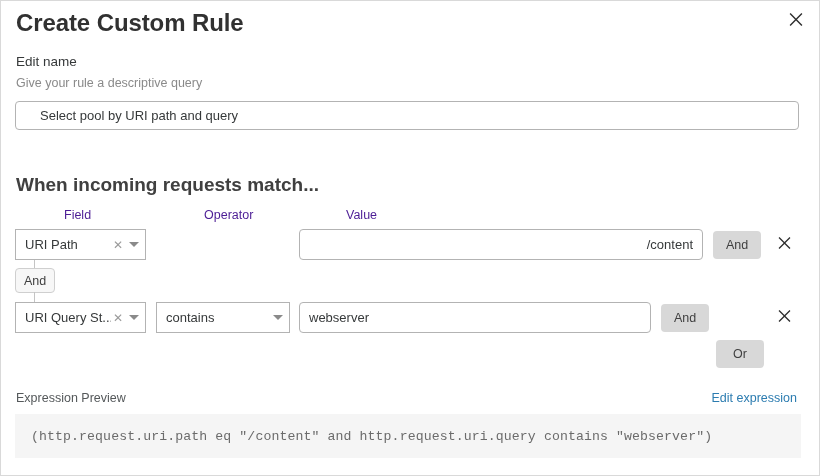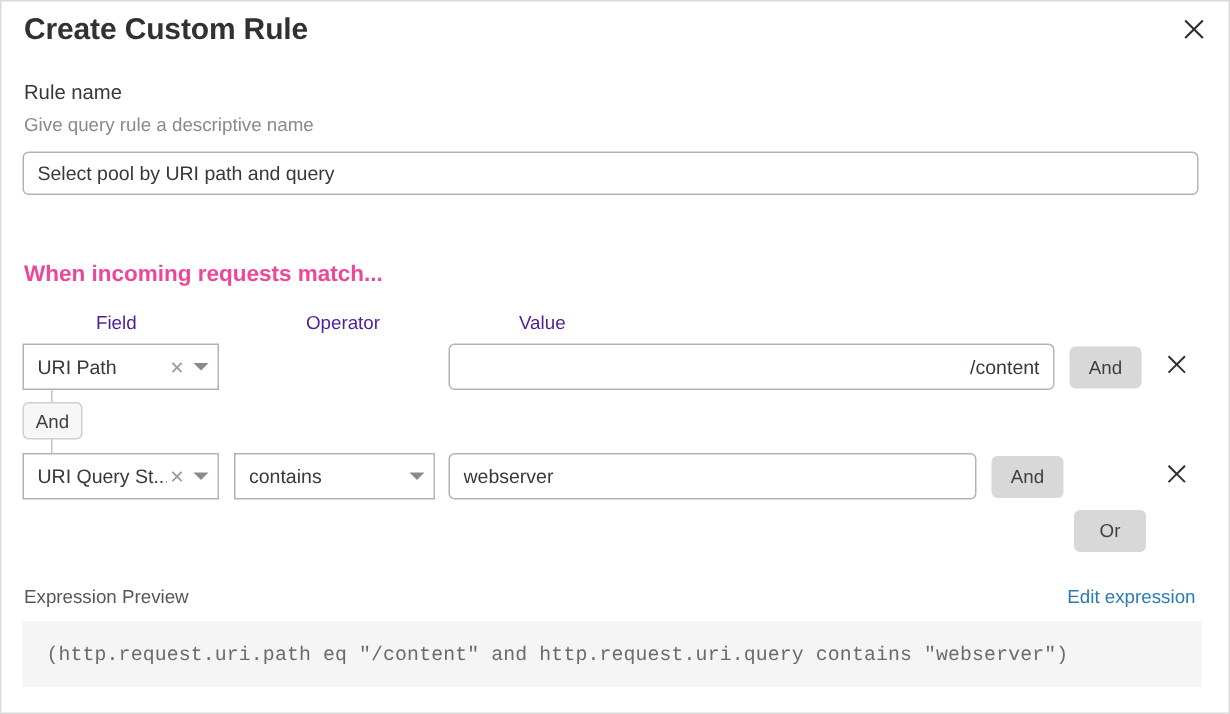--- a/index.html
+++ b/index.html
@@ -21,21 +21,21 @@
     background: #ffffff;
     border: 1px solid #d9d9d9;
     overflow: hidden;
   }
 
   
   .dlg-title {
     position: absolute;
     left: 15px;
     top: 8px;
-    font-size: 20px;
+    font-size: 24px;
     font-weight: bold;
     color: #313131;
     letter-spacing: -0.1px;
   }
   .close-btn {
     position: absolute;
     right: 10px;
     top: 5px;
     width: 26px;
     height: 26px;
@@ -65,33 +65,33 @@
     left: 14px;
     top: 100px;
     width: 784px;
     height: 29px;
     border: 1px solid #b3b3b3;
     border-radius: 4px;
     background: #ffffff;
     font-family: "Liberation Sans", sans-serif;
     font-size: 13px;
     color: #36393a;
-    padding: 0 9px;
+    padding: 0 24px;
     outline: none;
   }
   .rule-name-input::placeholder { color: #9b9b9b; }
 
   
   .match-heading {
     position: absolute;
     left: 15px;
     top: 173px;
-    font-size: 15px;
+    font-size: 19px;
     font-weight: bold;
-    color: #ec4899;
+    color: #404040;
   }
 
   
   .col-head {
     position: absolute;
     top: 207px;
     font-size: 12.5px;
     color: #4c1d95;
     margin-left: 48px;
   }
@@ -277,22 +277,22 @@
 
   <div class="dlg-title">Create Custom Rule</div>
   <button class="close-btn">
     <span>
       <svg width="14" height="14" viewBox="0 0 14 14" aria-hidden="true">
         <path d="M1.6 1.1 L7 6.5 L12.4 1.1 L13.4 2.1 L8 7.5 L13.4 12.9 L12.4 13.9 L7 8.5 L1.6 13.9 L0.6 12.9 L6 7.5 L0.6 2.1 Z" fill="#2e2e2e"></path>
       </svg>
     </span>
   </button>
 
-  <div class="sec-label" style="left:15px; top:53px;">Rule name</div>
-  <div class="sec-sub" style="left:15px; top:75px;">Give query rule a descriptive name</div>
+  <div class="sec-label" style="left:15px; top:53px;">Edit name</div>
+  <div class="sec-sub" style="left:15px; top:75px;">Give your rule a descriptive query</div>
   <input class="rule-name-input" type="text" value="Select pool by URI path and query" style="">
 
   <div class="match-heading">When incoming requests match...</div>
 
   <div class="col-head field">Field</div>
   <div class="col-head operator">Operator</div>
   <div class="col-head value">Value</div>
 
   <div class="cond-row row1" style="width:820px;">
     <div class="select-box field-select">

